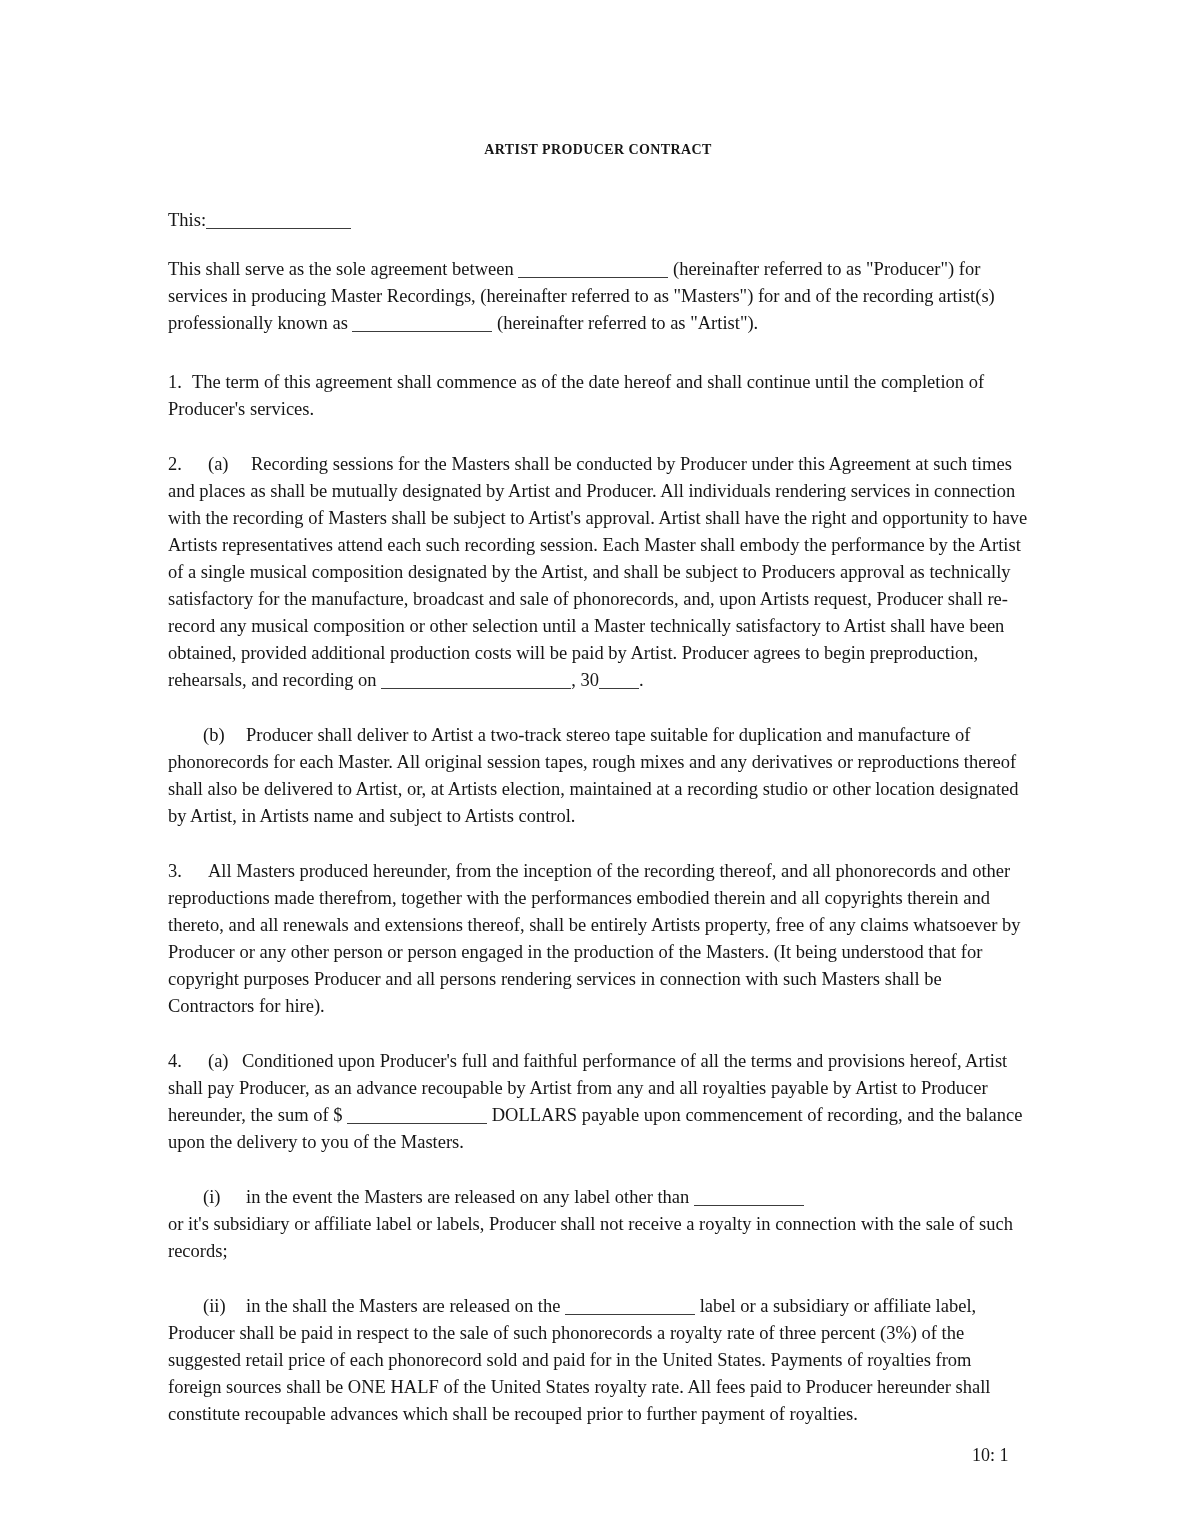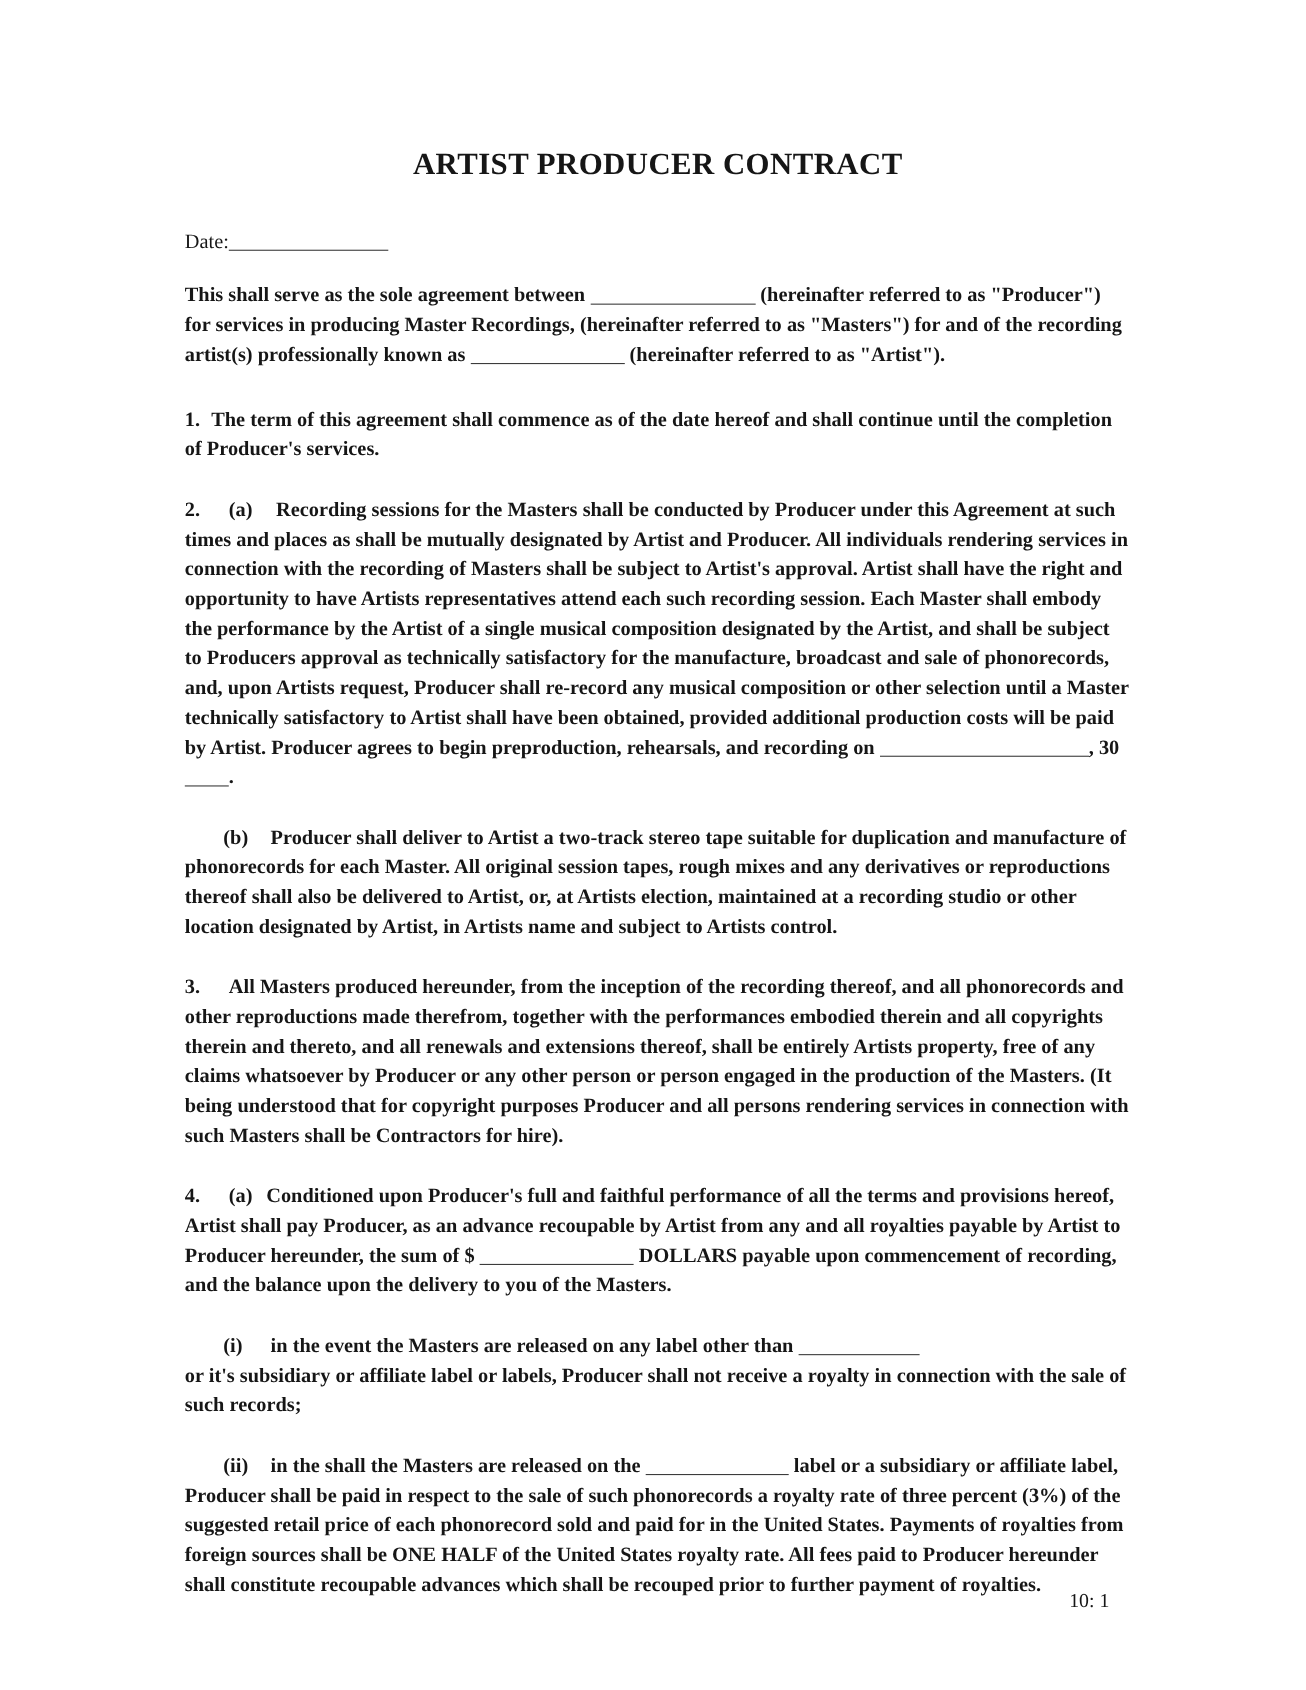--- a/index.html
+++ b/index.html
@@ -16,27 +16,27 @@
     padding: 136px 159px 0 168px;
     font-family: "Liberation Serif", "DejaVu Serif", serif;
     font-size: 18.5px;
     line-height: 27px;
     color: #161616;
     overflow: hidden;
   }
   .title {
     margin: 0;
     text-align: center;
-    font-size: 28px;
+    font-size: 14px;
     font-weight: bold;
     letter-spacing: 0.4px;
     line-height: 27px;
   }
   .date-row { margin-top: 44px; }
-  .para { margin: 28px 0 0 0; font-weight: bold; }
+  .para { margin: 28px 0 0 0; }
   .intro { margin-top: 22px; }
   .c1 { margin-top: 32px; }
   .indent { text-indent: 35px; }
   .num { display: inline-block; width: 40px; text-indent: 0; }
   .num.tight { display: inline-block; width: 24px; }
   .sub { display: inline-block; width: 43px; text-indent: 0; }
   .sub.tight { display: inline-block; width: 34px; }
   .blank {
     display: inline-block;
     height: 15px;
@@ -58,21 +58,21 @@
   }
 </style>
 </head>
 <body>
 
 <div class="page">
 
   <h1 class="title">ARTIST PRODUCER CONTRACT</h1>
 
   <div class="date-row">
-    <span>Date:</span><span class="blank w145"></span>
+    <span>This:</span><span class="blank w145"></span>
   </div>
 
   <p class="para intro">
     <span>This  shall serve as the sole agreement between</span>
     <span class="blank w150"></span>
     <span>(hereinafter referred to as "Producer") for services in producing Master Recordings, (hereinafter referred to as "Masters") for and of the recording artist(s) professionally known as</span>
     <span class="blank w140"></span>
     <span>(hereinafter referred to as "Artist").</span>
   </p>
 

